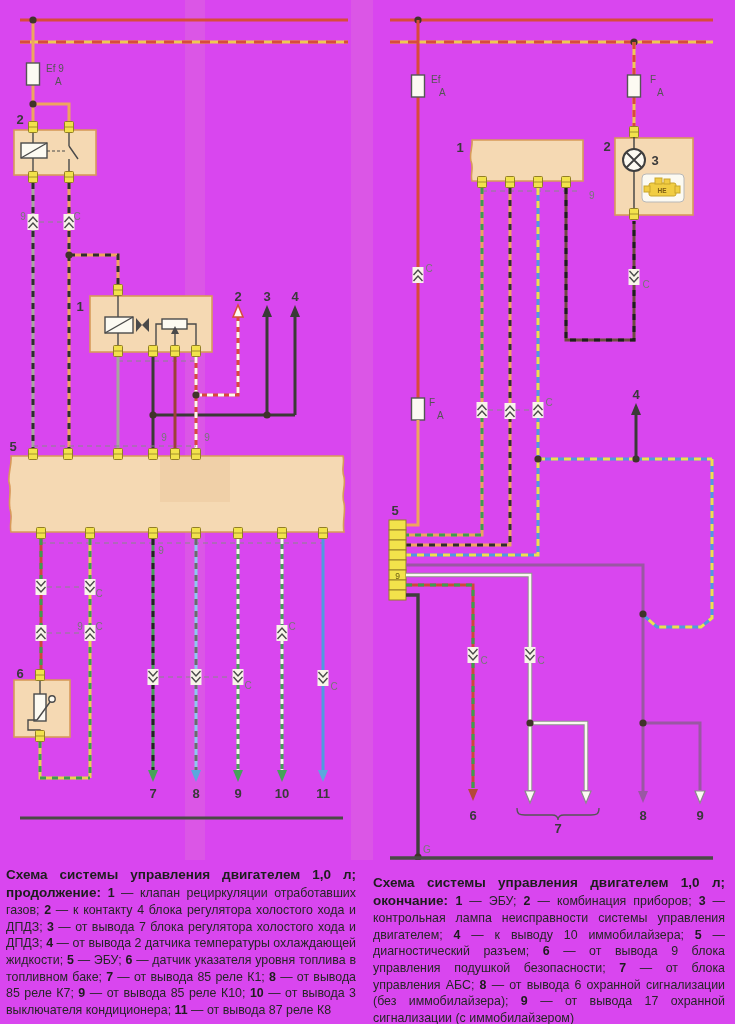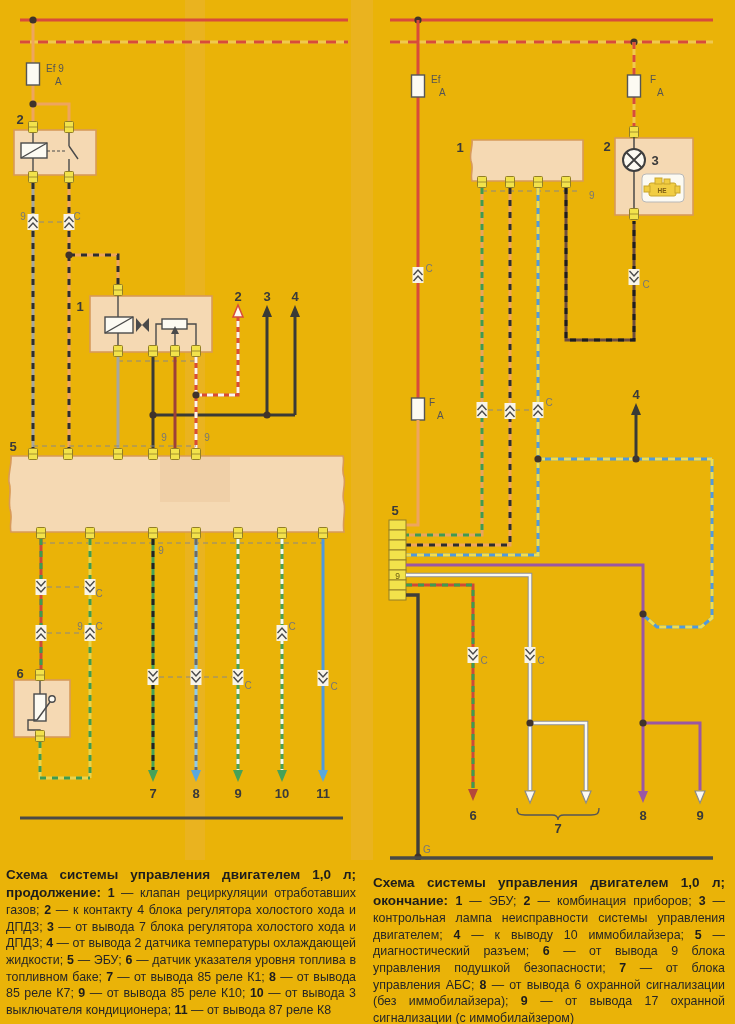--- a/index.html
+++ b/index.html
@@ -1,16 +1,16 @@
 <!DOCTYPE html>
 <html><head>
 <meta charset="utf-8">
 <style>
   html,body{margin:0;padding:0;}
-  .page{position:relative;width:735px;height:1024px;background:#eab308;overflow:hidden;
+  .page{position:relative;width:735px;height:1024px;background:#d946ef;overflow:hidden;
         font-family:"Liberation Sans",sans-serif;}
   .tint{position:absolute;top:0;height:860px;background:#e8b8b0;opacity:.14;pointer-events:none;}
   .caption{position:absolute;font-size:12.4px;line-height:1.34;color:#262626;text-align:justify;}
   .caption b{font-weight:bold;color:#1d1d1d;}
   .caption .cap-title{font-size:13.5px;}
   svg text{font-family:"Liberation Sans",sans-serif;}
   .lbl-big{font-size:13px;font-weight:bold;fill:#3a3a3a;}
   .lbl-sm{font-size:10px;fill:#777;}
   .lbl-fuse{font-size:10px;fill:#555;}
 </style>

